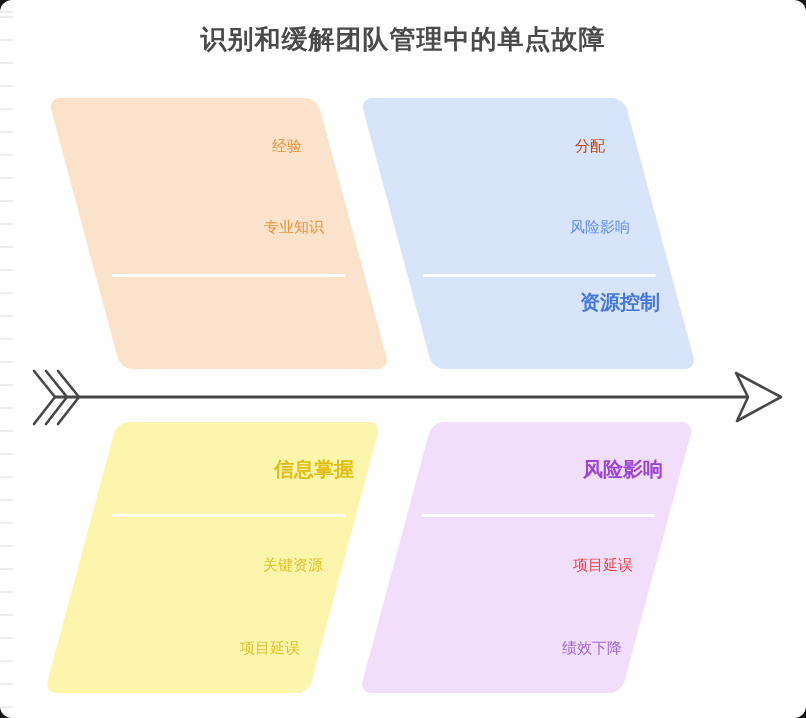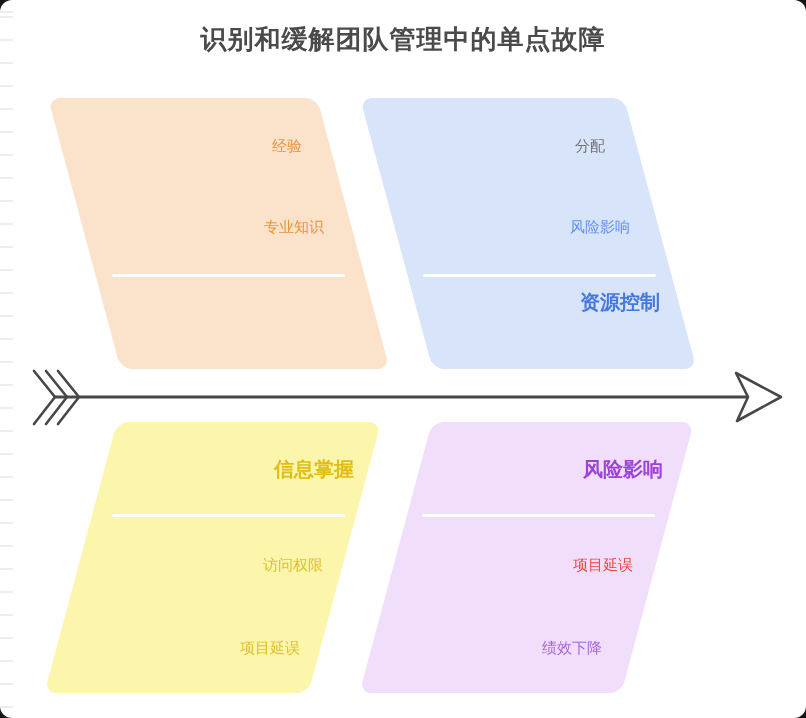--- a/index.html
+++ b/index.html
@@ -54,39 +54,39 @@
   <div class="group">
     <div class="shape skew-pos" style="left: 48px; top: 98px; width: 269px; height: 271px; background: rgb(251, 226, 202);"></div>
     <div class="divider" style="left:112px;top:274px;width:233px"></div>
     <div class="t" style="right: 504px; top: 137px; color: rgb(230, 149, 63);">经验</div>
     <div class="t" style="right: 482px; top: 218px; color: rgb(230, 149, 63);">专业知识</div>
   </div>
 
   <div class="group">
     <div class="shape skew-pos" style="left: 360px; top: 98px; width: 264px; height: 271px; background: rgb(216, 228, 250);"></div>
     <div class="divider" style="left:423px;top:274px;width:233px"></div>
-    <div class="t" style="right: 201px; top: 137px; color: #737373;">分配</div>
+    <div class="t" style="right: 201px; top: 137px; color: #c2410c;">分配</div>
     <div class="t" style="right: 176px; top: 218px; color: rgb(98, 144, 234);">风险影响</div>
     <div class="t lbl" style="right: 146px; top: 290px; color: rgb(70, 119, 219);">资源控制</div>
   </div>
 
   <div class="group">
     <div class="shape skew-neg" style="left: 117px; top: 422px; width: 264px; height: 271px; background: rgb(252, 245, 172);"></div>
     <div class="divider" style="left:112px;top:514px;width:233px"></div>
     <div class="t lbl" style="right: 452px; top: 457px; color: rgb(224, 189, 20);">信息掌握</div>
-    <div class="t" style="right: 483px; top: 556px; color: rgb(221, 192, 42);">访问权限</div>
+    <div class="t" style="right: 483px; top: 556px; color: rgb(221, 192, 42);">关键资源</div>
     <div class="t" style="right: 506px; top: 639px; color: rgb(221, 192, 42);">项目延误</div>
   </div>
 
   <div class="group">
     <div class="shape skew-neg" style="left: 432px; top: 422px; width: 262px; height: 271px; background: rgb(240, 222, 250);"></div>
     <div class="divider" style="left:422px;top:514px;width:233px"></div>
     <div class="t lbl" style="right: 143px; top: 457px; color: rgb(155, 67, 215);">风险影响</div>
     <div class="t" style="right: 173px; top: 556px; color: #ef4444;">项目延误</div>
-    <div class="t" style="right: 204px; top: 639px; color: rgb(166, 102, 217);">绩效下降</div>
+    <div class="t" style="right: 184px; top: 639px; color: rgb(166, 102, 217);">绩效下降</div>
   </div>
 
   <svg class="spine" width="806" height="718" viewBox="0 0 806 718">
     <g fill="none" stroke-width="2.6" stroke-linecap="round" stroke-linejoin="round">
       <polyline points="34,371 55,397 34,424" class="arrow-stroke" style="stroke: rgb(71, 71, 71);"></polyline>
       <polyline points="46,371 67,397 46,424" class="arrow-stroke" style="stroke: rgb(71, 71, 71);"></polyline>
       <polyline points="58,371 79,397 58,424" class="arrow-stroke" style="stroke: rgb(71, 71, 71);"></polyline>
       <line x1="55" y1="397" x2="747" y2="397" class="arrow-stroke" stroke-width="2.8" style="stroke: rgb(71, 71, 71);"></line>
       <path d="M 781 397 L 736 373 L 748 397 L 737 421 Z" class="arrow-stroke arrow-head" style="stroke: rgb(71, 71, 71); fill: rgb(255, 255, 255);"></path>
     </g>

